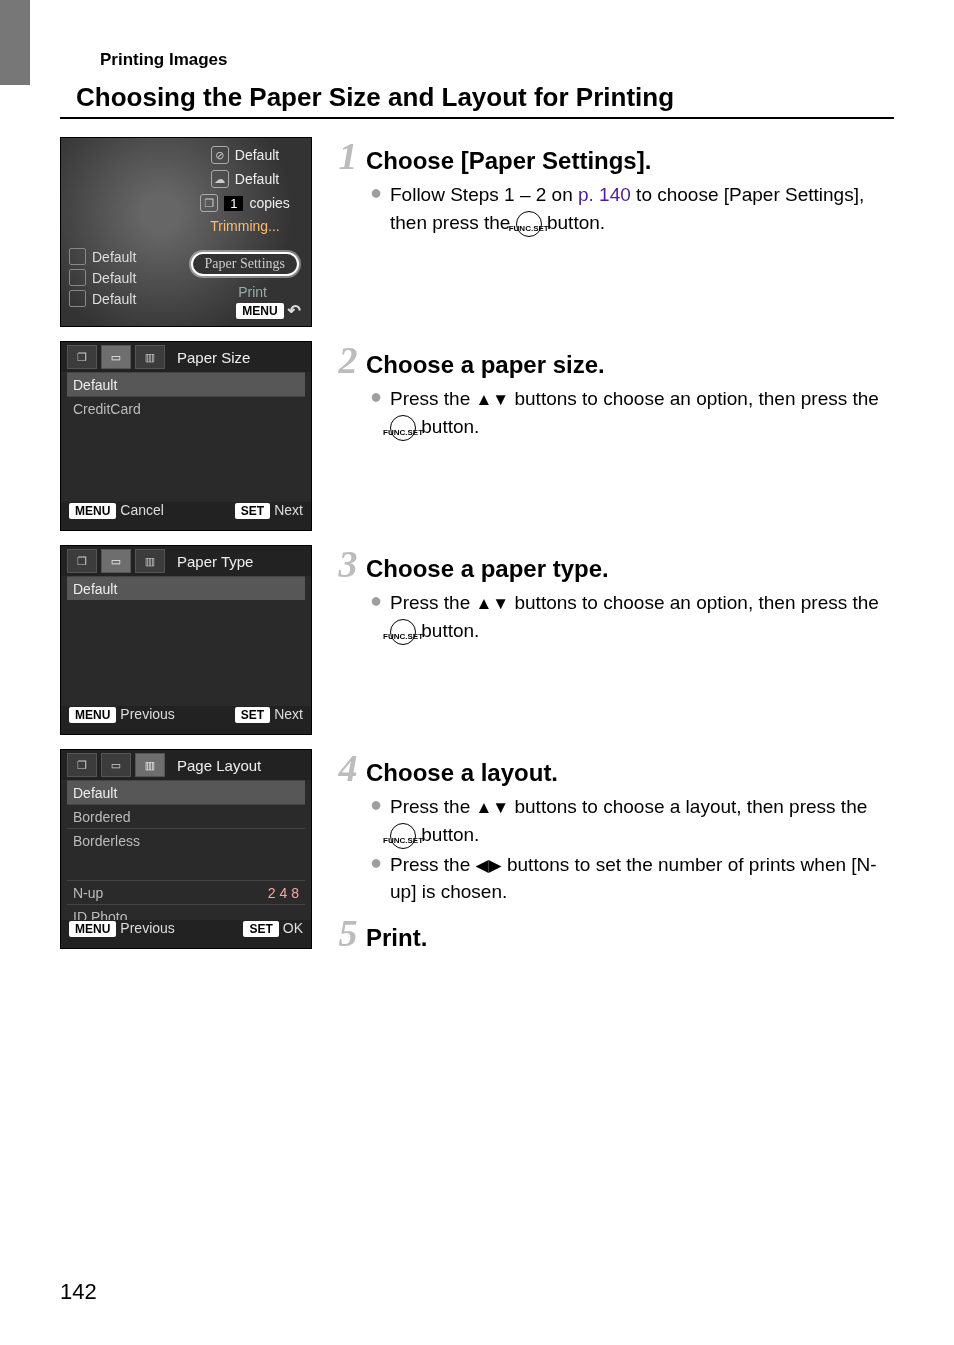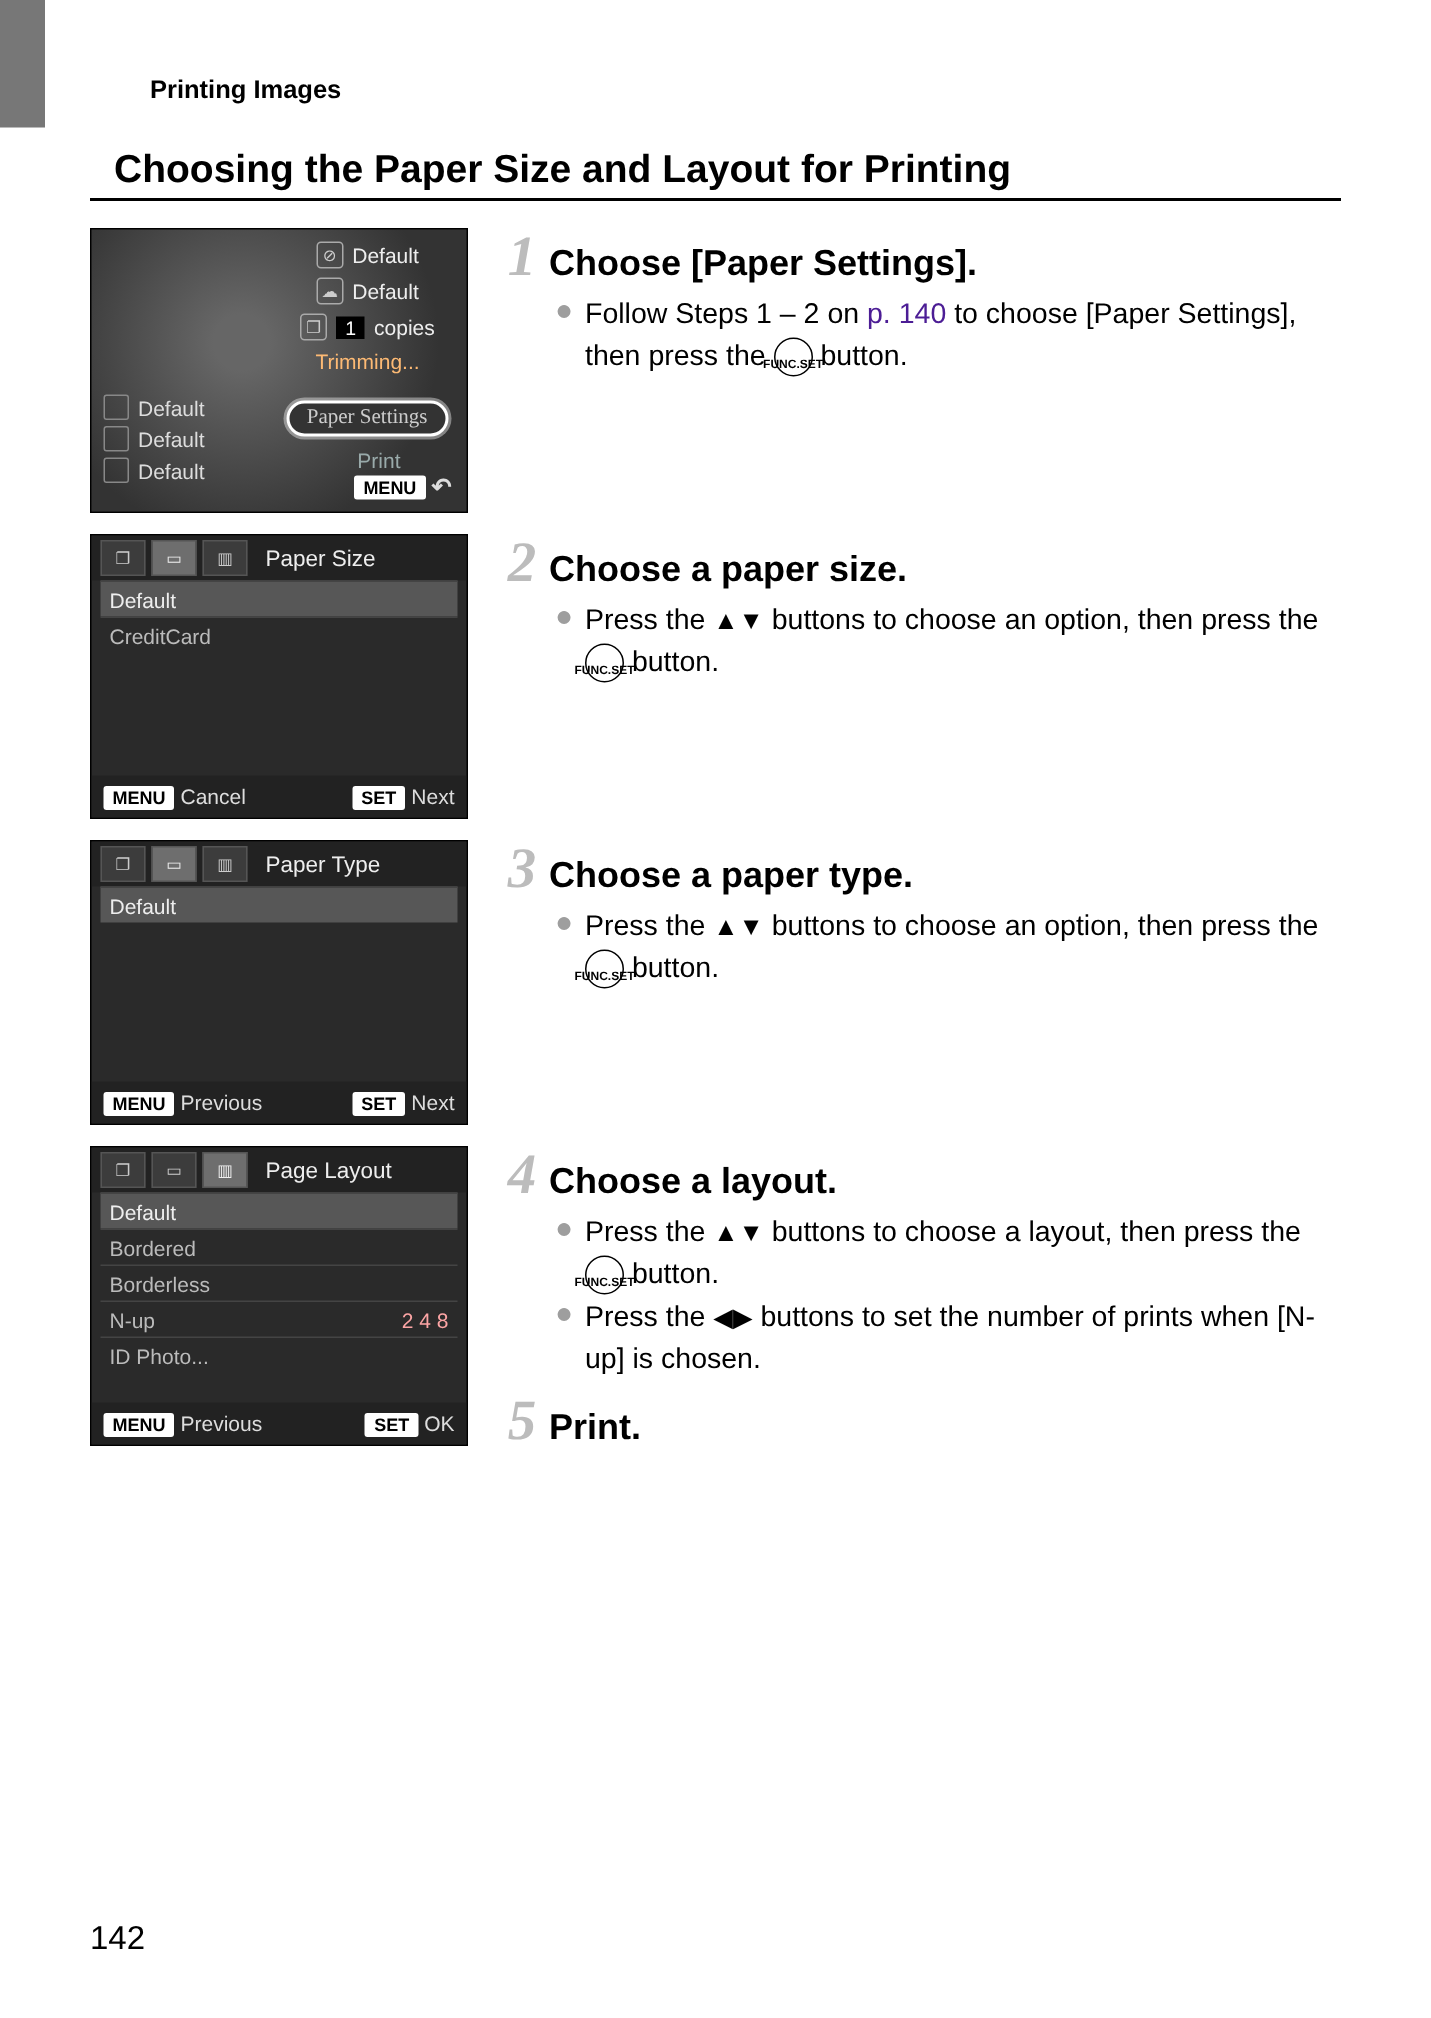--- a/index.html
+++ b/index.html
@@ -1,32 +1,32 @@
 <!DOCTYPE html>
 <html><head>
 <meta charset="utf-8">
 <style>
   * { box-sizing: border-box; margin: 0; padding: 0; }
   html, body { width: 954px; height: 1345px; background: #fff; font-family: Arial, Helvetica, sans-serif; color: #000; }
   .page { position: relative; width: 954px; height: 1345px; padding: 50px 60px 40px 60px; }
   .side-tab { position: absolute; left: 0; top: 0; width: 30px; height: 85px; background: #777; }
-  .breadcrumb { font-weight: bold; font-size: 17px; margin-left: 40px; margin-bottom: 27px; }
+  .breadcrumb { font-weight: bold; font-size: 17px; margin-left: 40px; margin-bottom: 12px; }
   .heading { font-weight: bold; font-size: 26px; margin-left: 16px; margin-bottom: 4px; }
   .rule { border: none; border-top: 2px solid #000; margin-bottom: 18px; }
   .content { display: flex; flex-direction: column; gap: 14px; }
   .step-row { display: flex; gap: 18px; align-items: flex-start; }
   .shot { width: 252px; height: 190px; background: #2a2a2a; border: 1px solid #000; position: relative; color: #ddd; font-size: 14px; overflow: hidden; }
   .shot .hdr-tabs { display: flex; gap: 4px; align-items: center; height: 30px; padding: 4px 6px; background: #222; }
   .tab { width: 30px; height: 24px; background: #3c3c3c; border: 1px solid #555; display: flex; align-items: center; justify-content: center; font-size: 11px; color: #ccc; }
   .tab.active { background: #6e6e6e; color: #eee; }
   .hdr-title { margin-left: 8px; color: #eee; font-size: 15px; }
   .list { padding: 0 6px; }
   .list-row { height: 24px; line-height: 24px; border-top: 1px solid #444; padding: 0 6px; font-size: 14px; color: #bbb; }
   .list-row.sel { background: #575757; color: #eee; }
-  .footer-bar { position: absolute; bottom: 0; left: 0; right: 0; height: 28px; display: flex; align-items: center; justify-content: space-between; padding: 0 8px; font-size: 14px; background: #222; }
+  .footer-bar { position: absolute; bottom: 0; left: 0; right: 0; height: 28px; display: flex; align-items: flex-start; justify-content: space-between; padding: 0 8px; font-size: 14px; background: #222; }
   .pill-white { background: #fff; color: #000; font-weight: bold; padding: 1px 6px; border-radius: 2px; font-size: 12px; display: inline-block; margin-right: 4px; }
   
   .shot1 { display: block; }
   .shot1-bg { position: absolute; inset: 0; background: radial-gradient(circle at 40% 40%, #666 10%, #333 70%); }
   .shot1-right { position: absolute; right: 6px; top: 8px; width: 120px; display: flex; flex-direction: column; gap: 6px; align-items: center; font-size: 14px; }
   .setting-line { display: flex; align-items: center; gap: 6px; color: #eee; }
   .setting-line .ic { width: 18px; height: 18px; border: 1px solid #aaa; border-radius: 3px; display: flex; align-items: center; justify-content: center; font-size: 11px; color: #ccc; }
   .copies-box { background: #000; color: #fff; padding: 0 6px; font-size: 13px; }
   .trimming { color: #fdba74; font-size: 14px; }
   .shot1-left { position: absolute; left: 8px; top: 110px; display: flex; flex-direction: column; gap: 4px; font-size: 14px; }
@@ -201,21 +201,21 @@
         <div class="hdr-tabs">
           <div class="tab">❐</div>
           <div class="tab">▭</div>
           <div class="tab active">▥</div>
           <span class="hdr-title">Page Layout</span>
         </div>
         <div class="list">
           <div class="list-row sel">Default</div>
           <div class="list-row">Bordered</div>
           <div class="list-row">Borderless</div>
-          <div class="list-row" style="display:flex;justify-content:space-between;">
+          <div class="list-row" style="display:flex;justify-content:space-between;margin-top:28px;">
             <span>N-up</span>
             <span style="color:#fca5a5;">2 4 8</span>
           </div>
           <div class="list-row">ID Photo...</div>
         </div>
         <div class="footer-bar">
           <span><span class="pill-white">MENU</span><span>Previous</span></span>
           <span><span class="pill-white">SET</span><span>OK</span></span>
         </div>
       </div>

